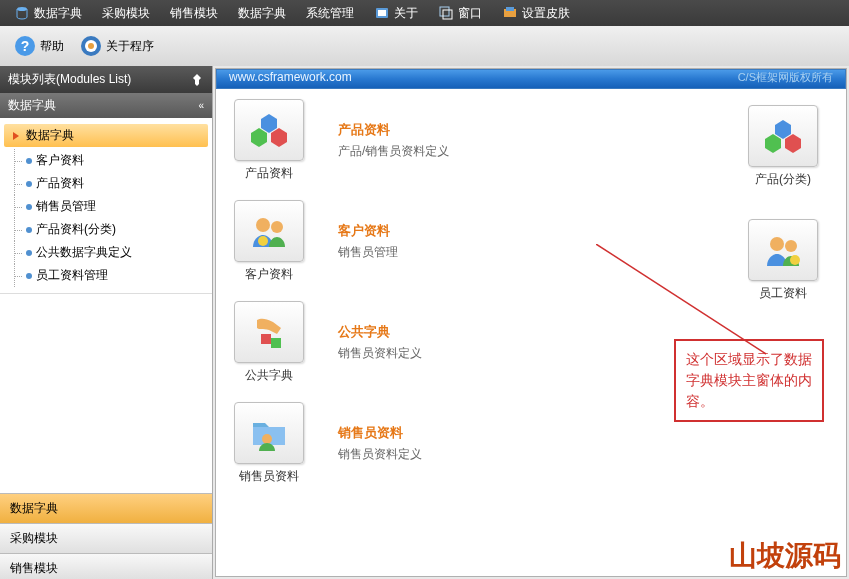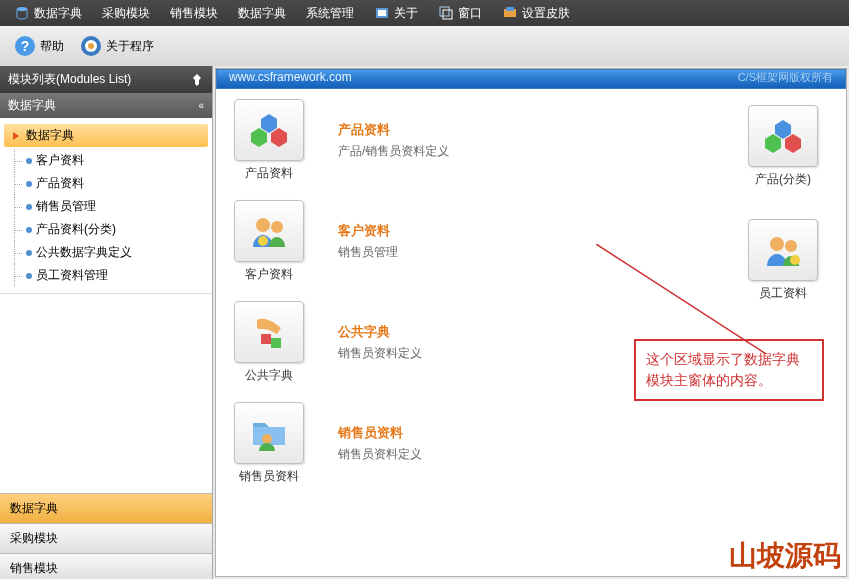--- a/index.html
+++ b/index.html
@@ -41,21 +41,21 @@
 .tile-label { font-size: 12px; color: #333; }
 .tile-desc { width: 160px; }
 .tile-desc-title { color: #e67817; font-size: 13px; font-weight: bold; margin-bottom: 4px; }
 .tile-desc-sub { color: #666; font-size: 12px; }
 .right-tile { position: absolute; right: 24px; }
 .right-tile.r1 { top: 16px; }
 .right-tile.r2 { top: 130px; }
 
 
 .anno-line { position: absolute; left: 380px; top: 155px; }
-.anno-box { position: absolute; right: 22px; top: 250px; border: 2px solid #d03030; padding: 8px 10px; color: #d03030; font-size: 14px; line-height: 1.5; width: 190px; }
+.anno-box { position: absolute; right: 22px; top: 250px; border: 2px solid #d03030; padding: 8px 10px; color: #d03030; font-size: 14px; line-height: 1.5; width: 150px; }
 
 
 .watermark { position: absolute; right: 8px; bottom: 4px; color: #c2410c; font-size: 28px; font-family: KaiTi, serif; font-weight: bold; }
 
 
 .ico { width: 16px; height: 16px; display: inline-block; }
 .ico-sm { width: 12px; height: 12px; }
 .chev { font-size: 10px; }
 .dot { width: 6px; height: 6px; background: #5090d0; border-radius: 50%; flex-shrink: 0; }
 </style>

